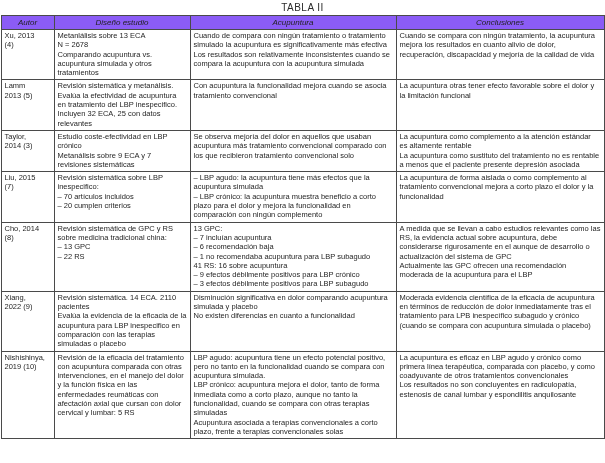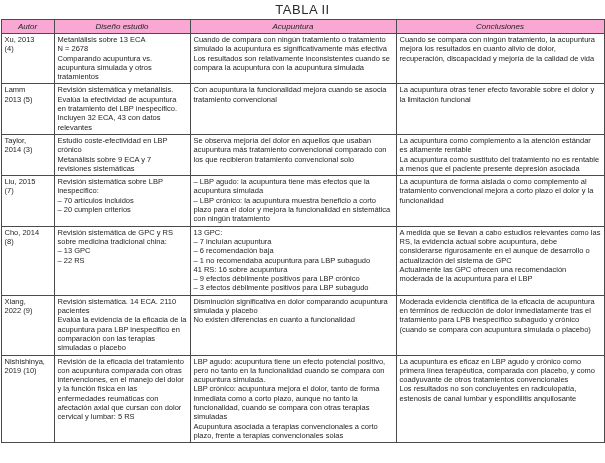--- a/index.html
+++ b/index.html
@@ -13,21 +13,21 @@
     overflow: hidden;
   }
   .page {
     width: 605px;
     height: 463px;
     box-sizing: border-box;
     padding-top: 2px;
   }
   .table-title {
     text-align: center;
-    font-size: 13px;
+    font-size: 10px;
     letter-spacing: 0.5px;
     color: #2b2b2b;
     margin: 0 0 2px 0;
   }
   table.results-table {
     border-collapse: collapse;
     table-layout: fixed;
     width: 603px;
     margin: 0 auto;
   }
@@ -35,21 +35,21 @@
   table.results-table col.c-diseno       { width: 136px; }
   table.results-table col.c-resultados   { width: 206px; }
   table.results-table col.c-conclusiones { width: 208px; }
   table.results-table th,
   table.results-table td {
     border: 1px solid #4a4a4a;
     vertical-align: top;
     box-sizing: border-box;
   }
   table.results-table th {
-    background: #f9a8d4;
+    background: #8b5cf6;
     font-style: italic;
     font-weight: normal;
     text-align: center;
     font-size: 8px;
     padding: 2px 2px;
     color: #1f1f1f;
   }
   table.results-table td {
     font-size: 7.5px;
     line-height: 9.3px;
@@ -86,41 +86,41 @@
         <td>Metanlálisis sobre 13 ECA
 N = 2678
 Comparando acupuntura vs. acupuntura simulada y otros tratamientos</td>
         <td>Cuando de compara con ningún tratamiento o tratamiento simulado la acupuntura es significativamente más efectiva
 Los resultados son relativamente inconsistentes cuando se compara la acupuntura con la acupuntura simulada</td>
         <td>Cuando se compara con ningún tratamiento, la acupuntura mejora los resultados en cuanto alivio de dolor, recuperación, discapacidad y mejoría de la calidad de vida</td>
       </tr>
       <tr>
         <td>Lamm
 2013 (5)</td>
-        <td>Revisión sistemática y metanálisis. Evalúa la efectividad de acupuntura en tratamiento del LBP inespecifico. Incluyen 32 ECA, 43 con datos relevantes</td>
+        <td>Revisión sistemática y metanálisis. Evalúa la efectividad de acupuntura en tratamiento del LBP inespecifico. Incluyen 32 ECA, 25 con datos relevantes</td>
         <td>Con acupuntura la funcionalidad mejora cuando se asocia tratamiento convencional</td>
         <td>La acupuntura otras tener efecto favorable sobre el dolor y la limitación funcional</td>
       </tr>
       <tr>
         <td>Taylor,
 2014 (3)</td>
         <td>Estudio coste-efectividad en LBP crónico
 Metanálisis sobre 9 ECA y 7 revisiones sistemáticas</td>
         <td>Se observa mejoría del dolor en aquellos que usaban acupuntura más tratamiento convencional comparado con los que recibieron tratamiento convencional solo</td>
         <td>La acupuntura como complemento a la atención estándar es altamente rentable
 La acupuntura como sustituto del tratamiento no es rentable a menos que el paciente presente depresión asociada</td>
       </tr>
       <tr>
         <td>Liu, 2015
 (7)</td>
         <td>Revisión sistemática sobre LBP inespecifico:
 – 70 artículos incluidos
 – 20 cumplen criterios</td>
         <td>– LBP agudo: la acupuntura tiene más efectos que la acupuntura simulada
-– LBP crónico: la acupuntura muestra beneficio a corto plazo para el dolor y mejora la funcionalidad en sistemática con ningún tratamiento</td>
+– LBP crónico: la acupuntura muestra beneficio a corto plazo para el dolor y mejora la funcionalidad en comparación con ningún complemento</td>
         <td>La acupuntura de forma aislada o como complemento al tratamiento convencional mejora a corto plazo el dolor y la funcionalidad</td>
       </tr>
       <tr>
         <td>Cho, 2014
 (8)</td>
         <td>Revisión sistemática de GPC y RS sobre medicina tradicional china:
 – 13 GPC
 – 22 RS</td>
         <td>13 GPC:
 – 7 incluían acupuntura

